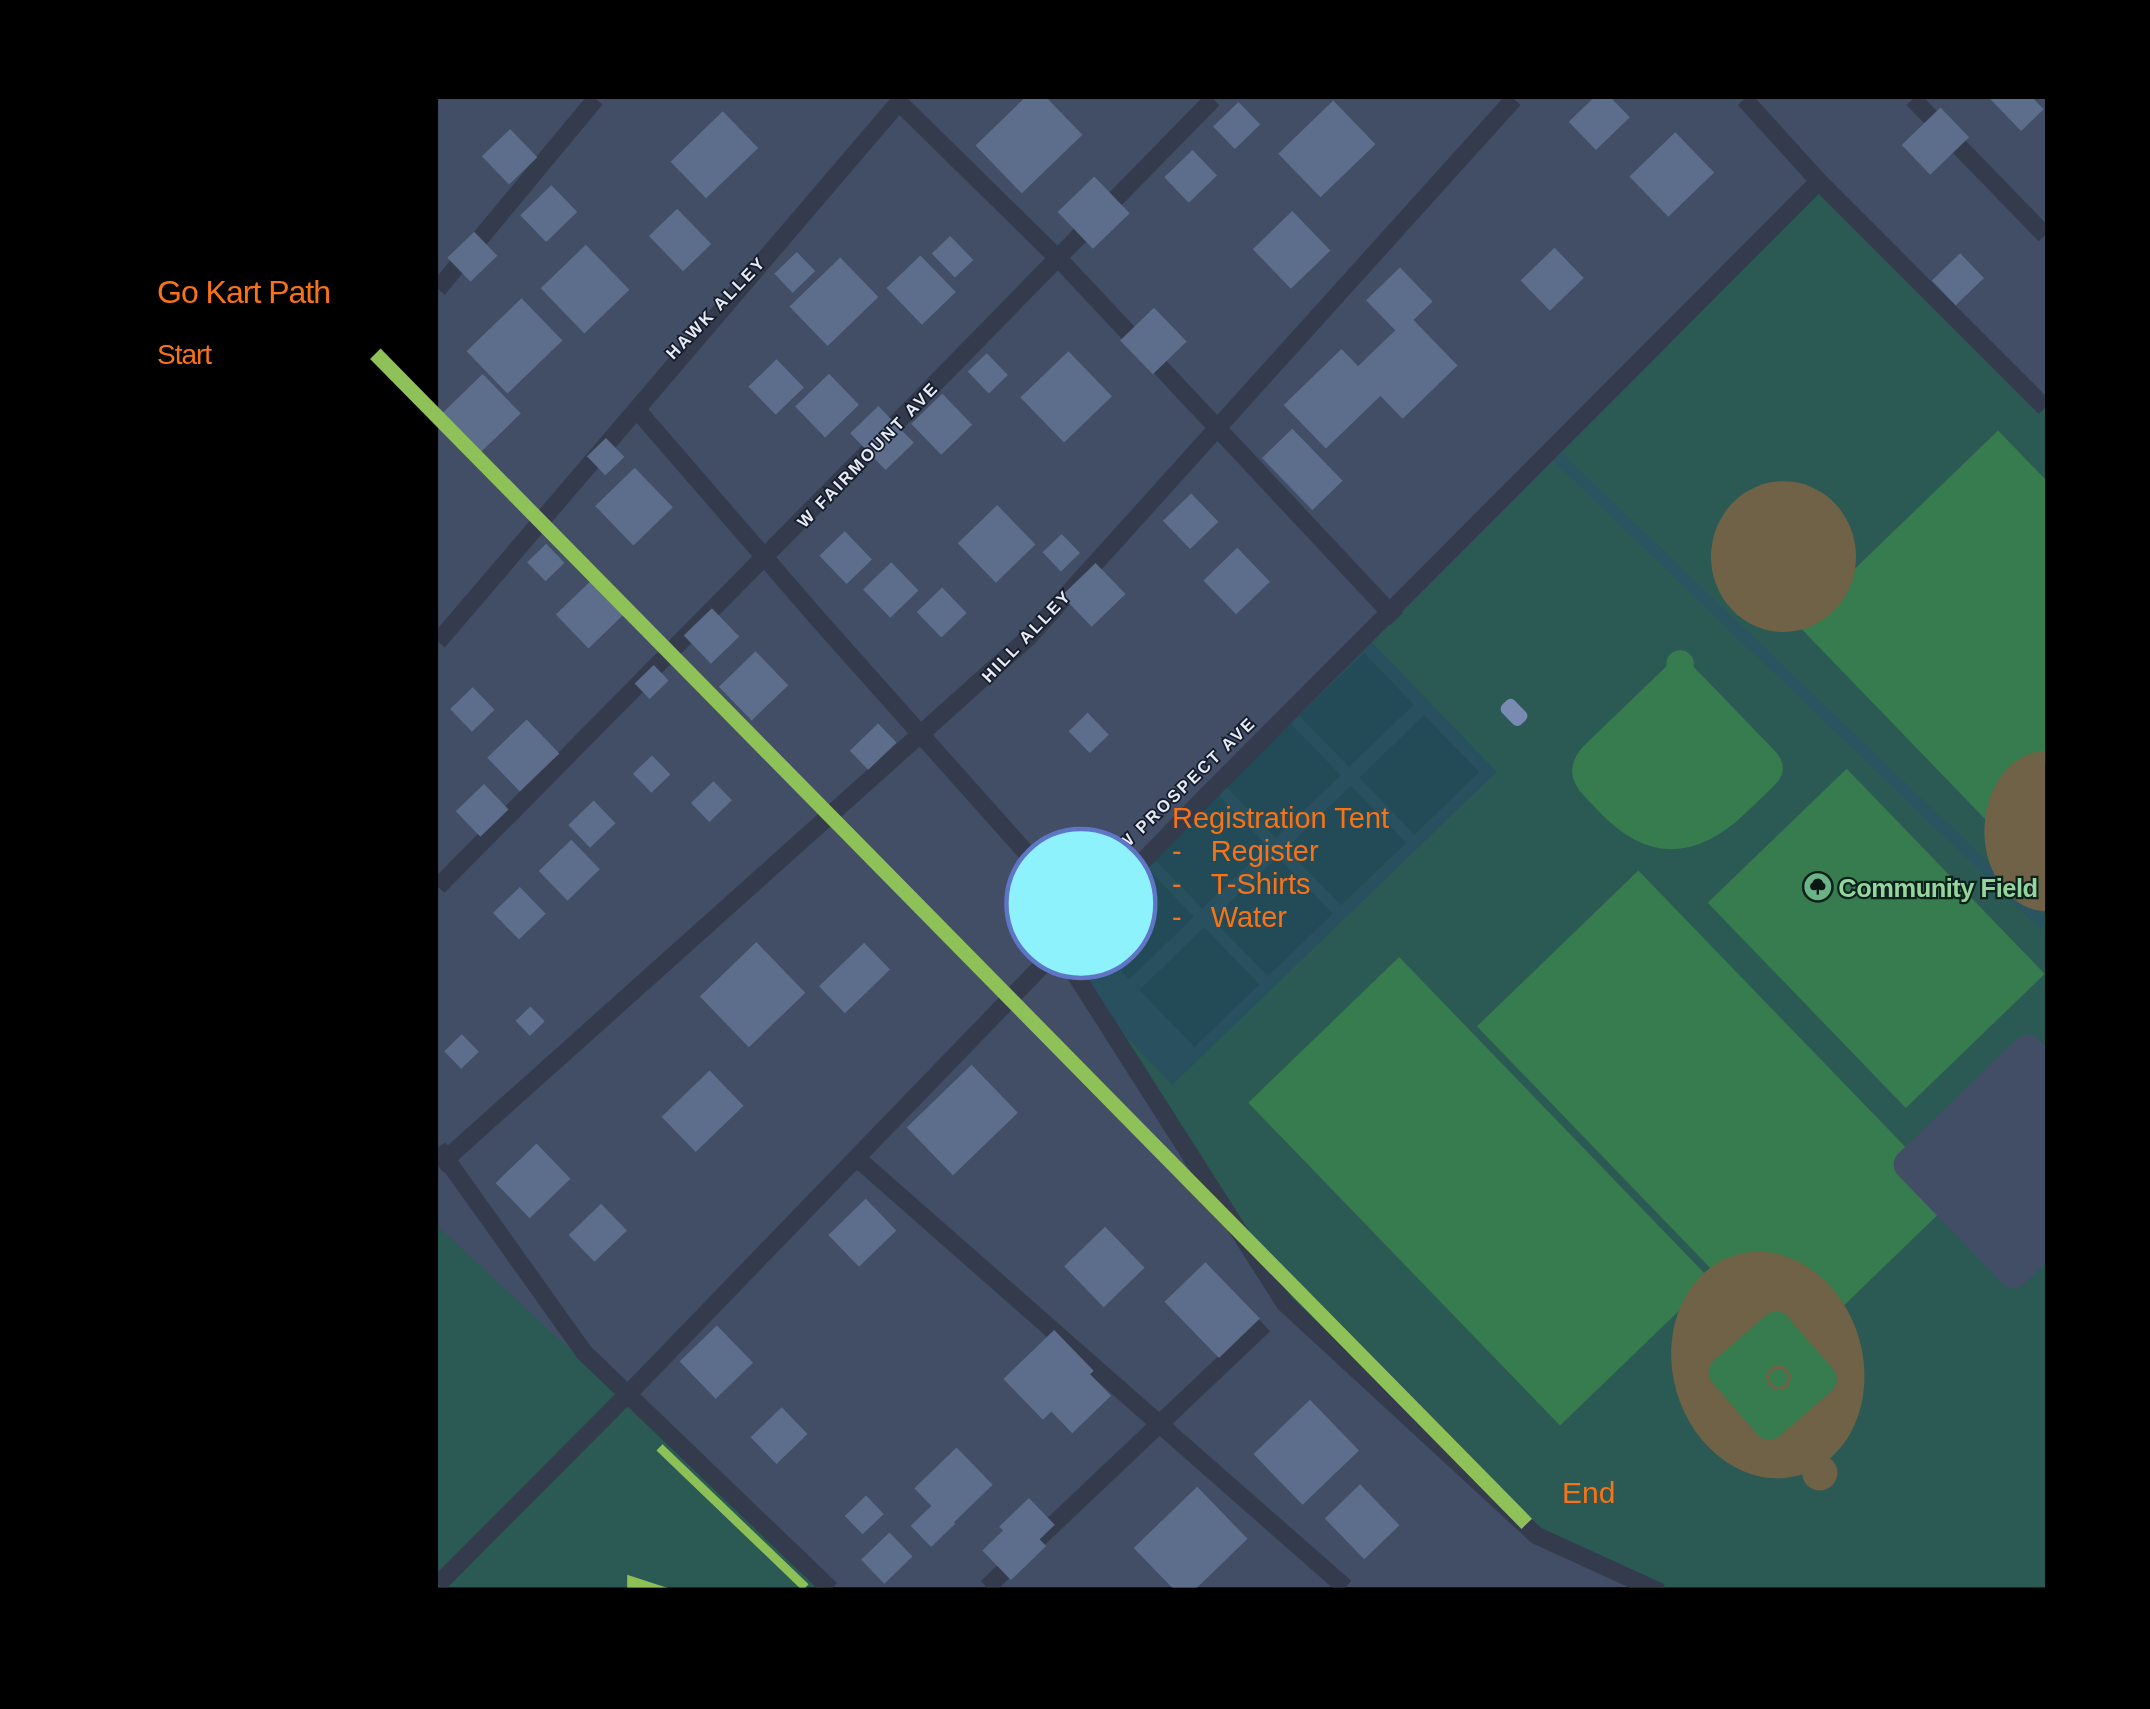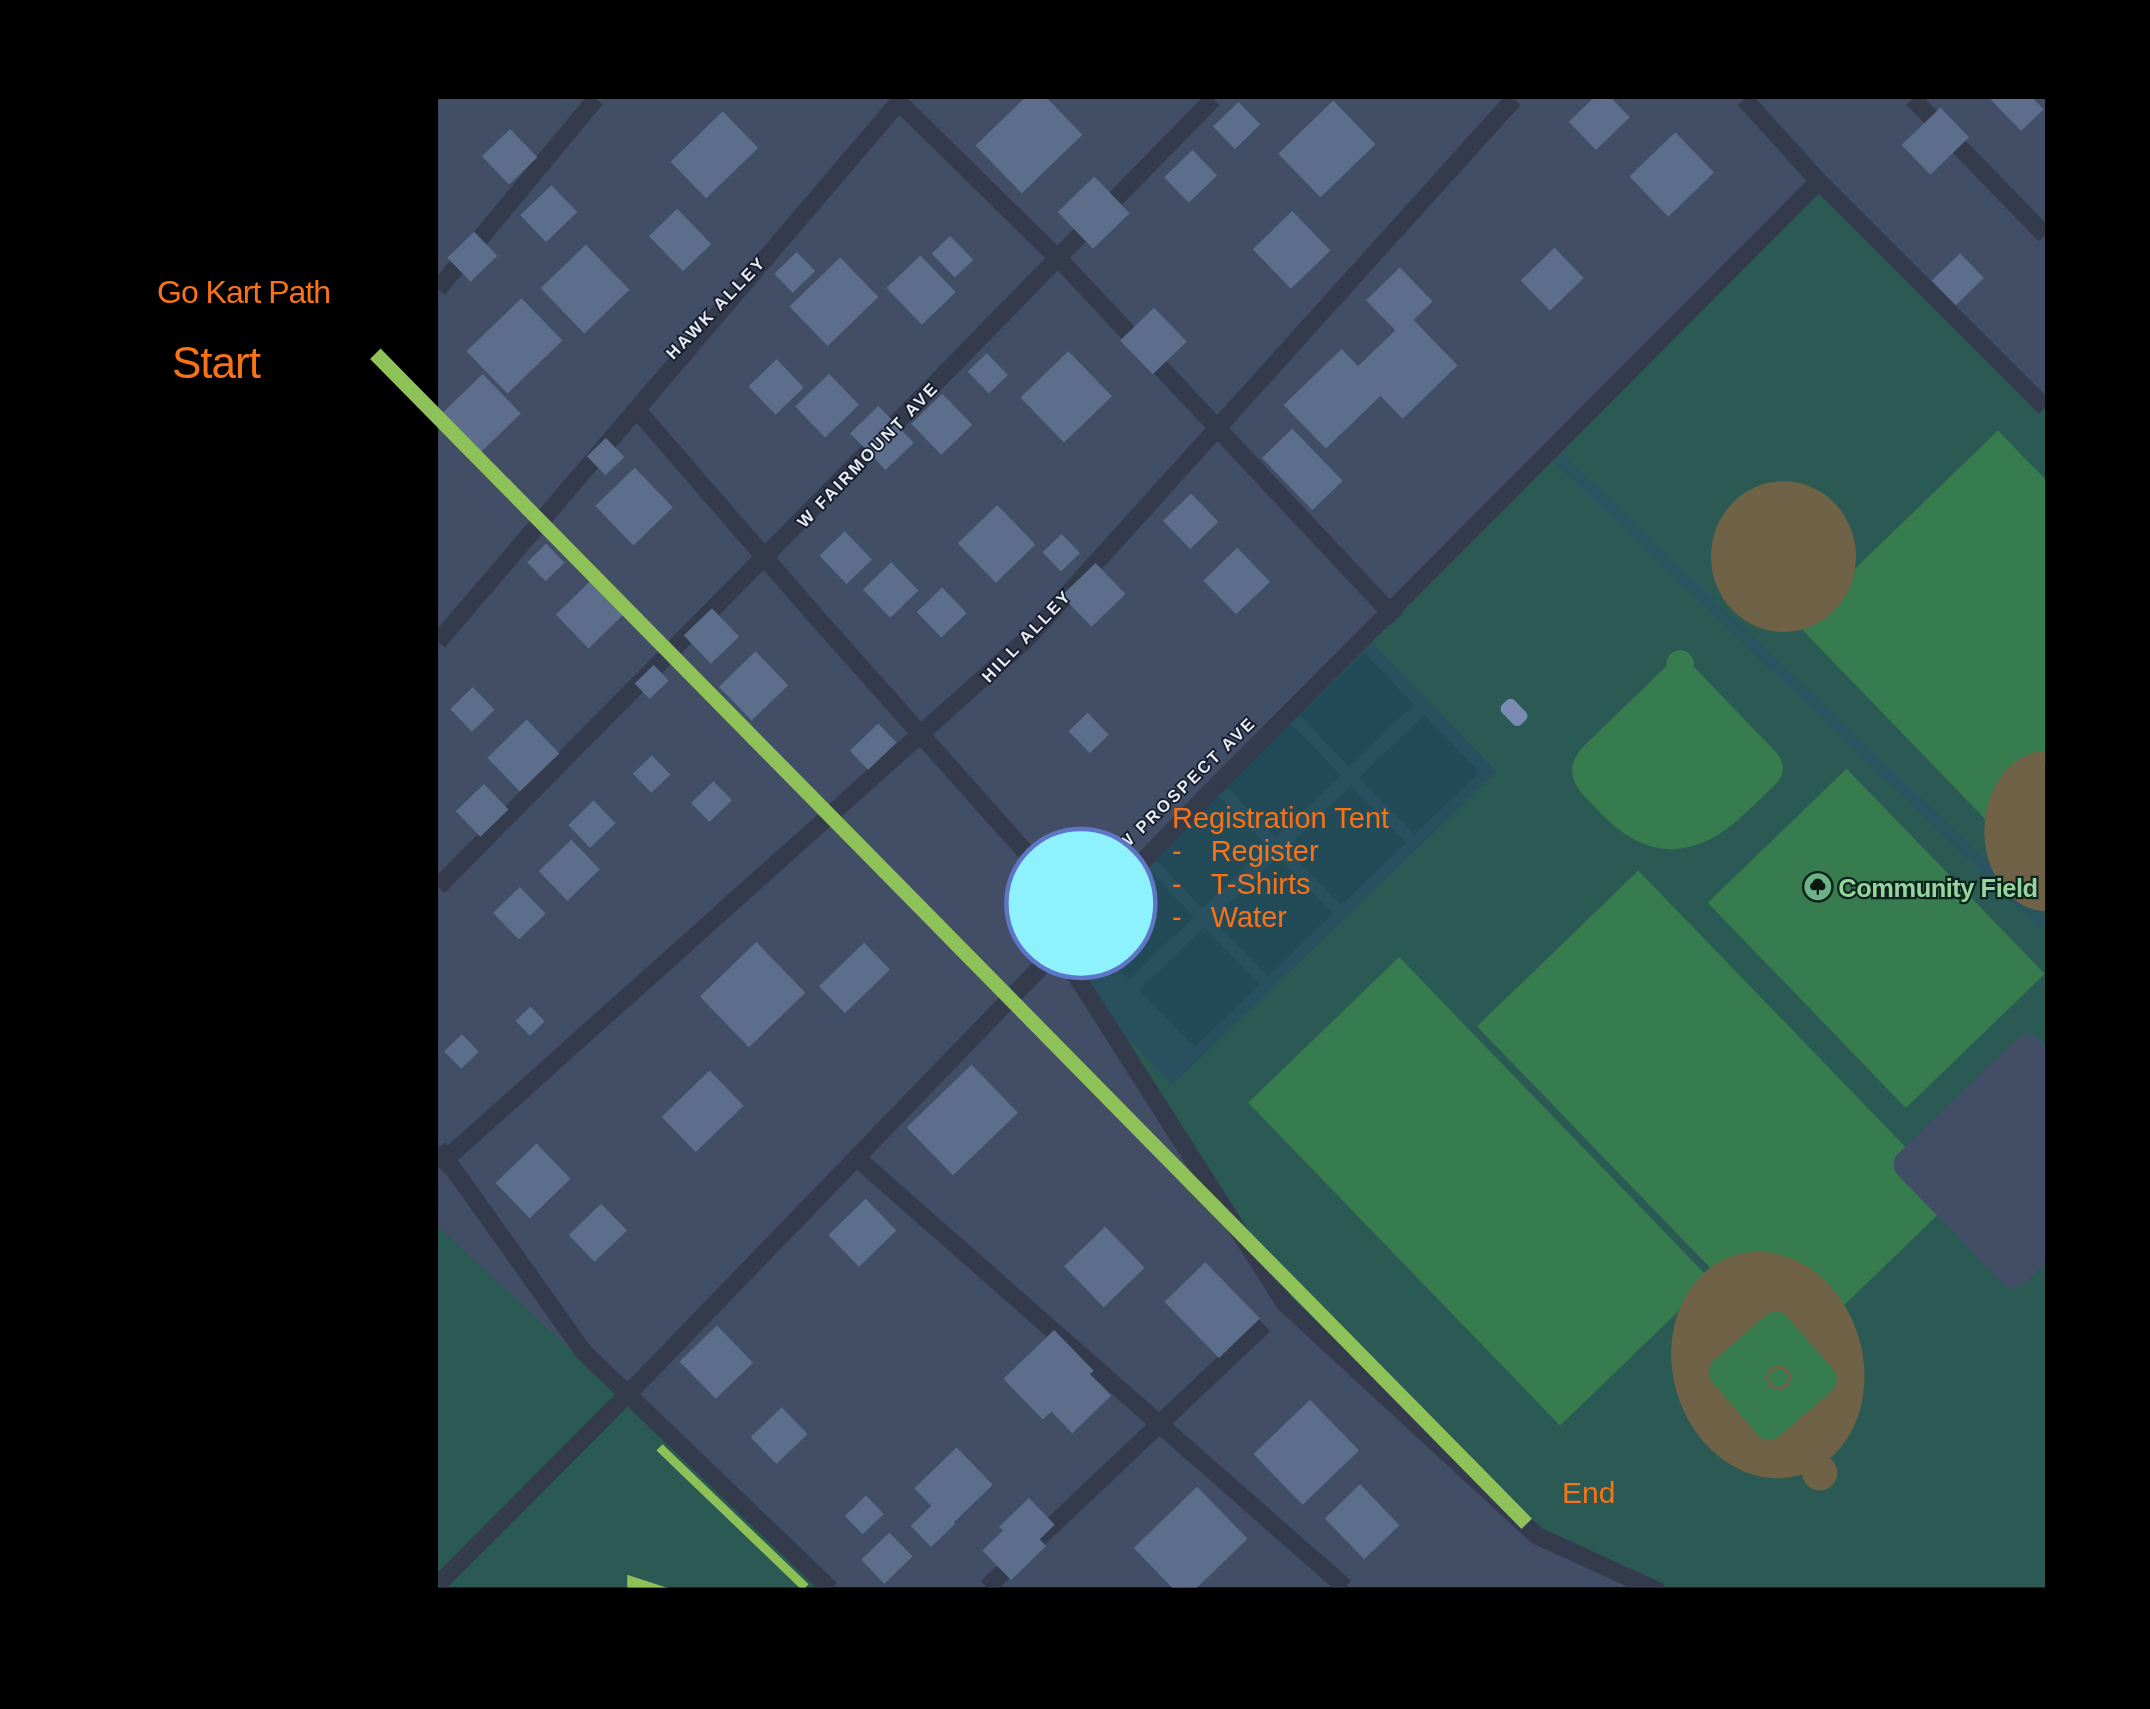--- a/index.html
+++ b/index.html
@@ -147,18 +147,18 @@
         <circle cx="-3.8" cy="-0.5" r="4"></circle>
         <circle cx="3.8" cy="-0.5" r="4"></circle>
         <rect x="-1.2" y="-1" width="2.4" height="9"></rect>
       </g>
       <text x="1876" y="915" font-family="Liberation Sans, sans-serif" font-size="26" font-weight="bold" letter-spacing="-0.5" fill="#96d69e" stroke="#0d211d" stroke-width="4.5" paint-order="stroke">Community Field</text>
     </g>
     <line x1="383" y1="361" x2="1558" y2="1555" stroke="#8ec157" stroke-width="15"></line>
     <circle cx="1103" cy="922" r="76" fill="#8df2fc" stroke="#5f76c6" stroke-width="4.5"></circle>
   </svg>
 <div class="t" style="left:157px;top:276px;font-size:32px;letter-spacing:-1px;line-height:1">Go Kart Path</div>
-<div class="t" style="left:172px;top:341px;font-size:44px;letter-spacing:-1px;line-height:1">Start</div>
+<div class="t" style="left:157px;top:341px;font-size:28px;letter-spacing:-1px;line-height:1">Start</div>
 <div class="t" style="left:1172px;top:802px;font-size:29px;line-height:33px">Registration Tent
 - Register
 - T-Shirts
 - Water</div>
 <div class="t" style="left:1562px;top:1478px;font-size:30px;line-height:1">End</div>
 
 </body></html>

